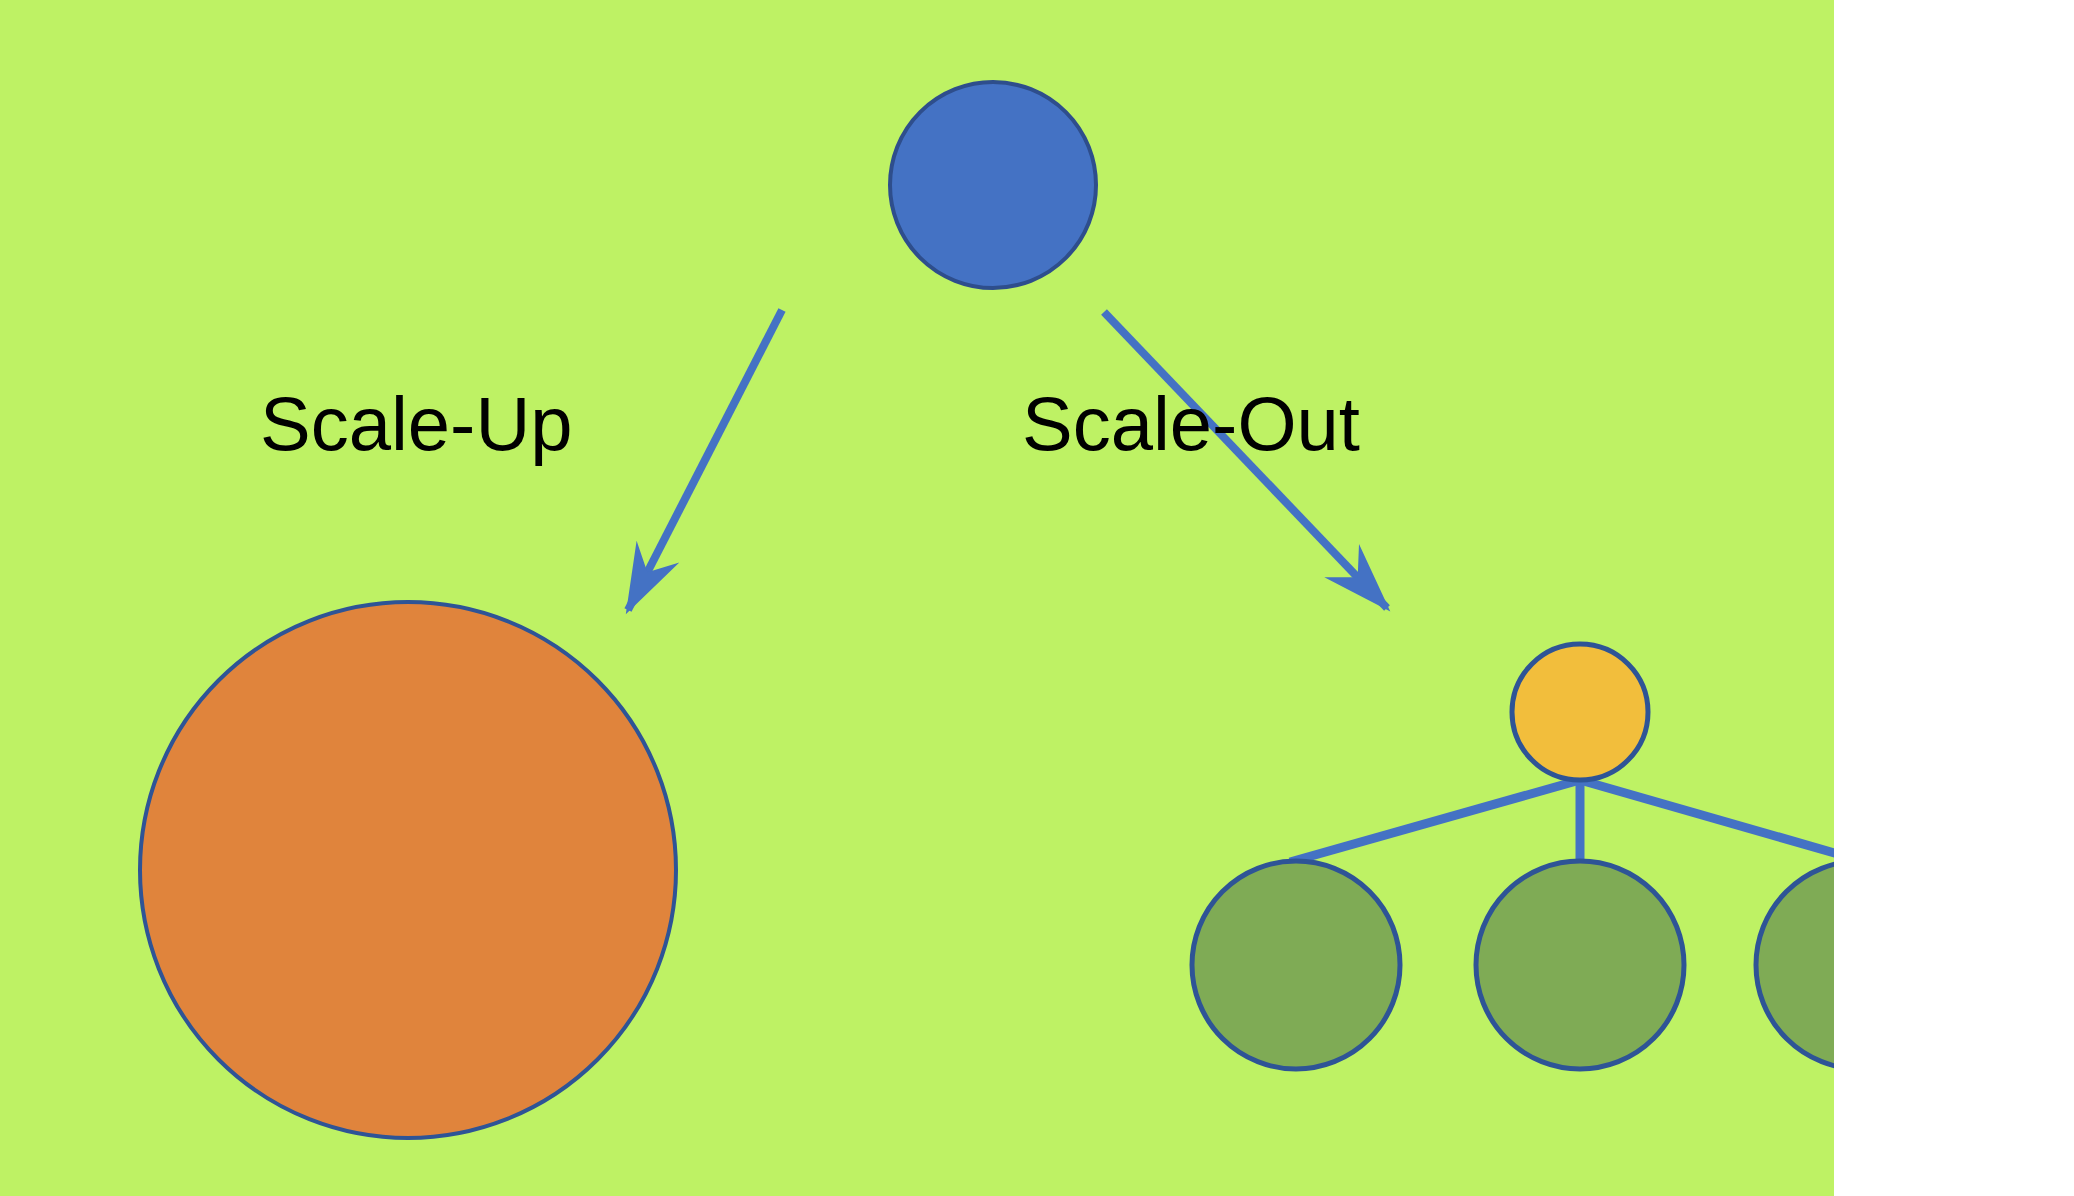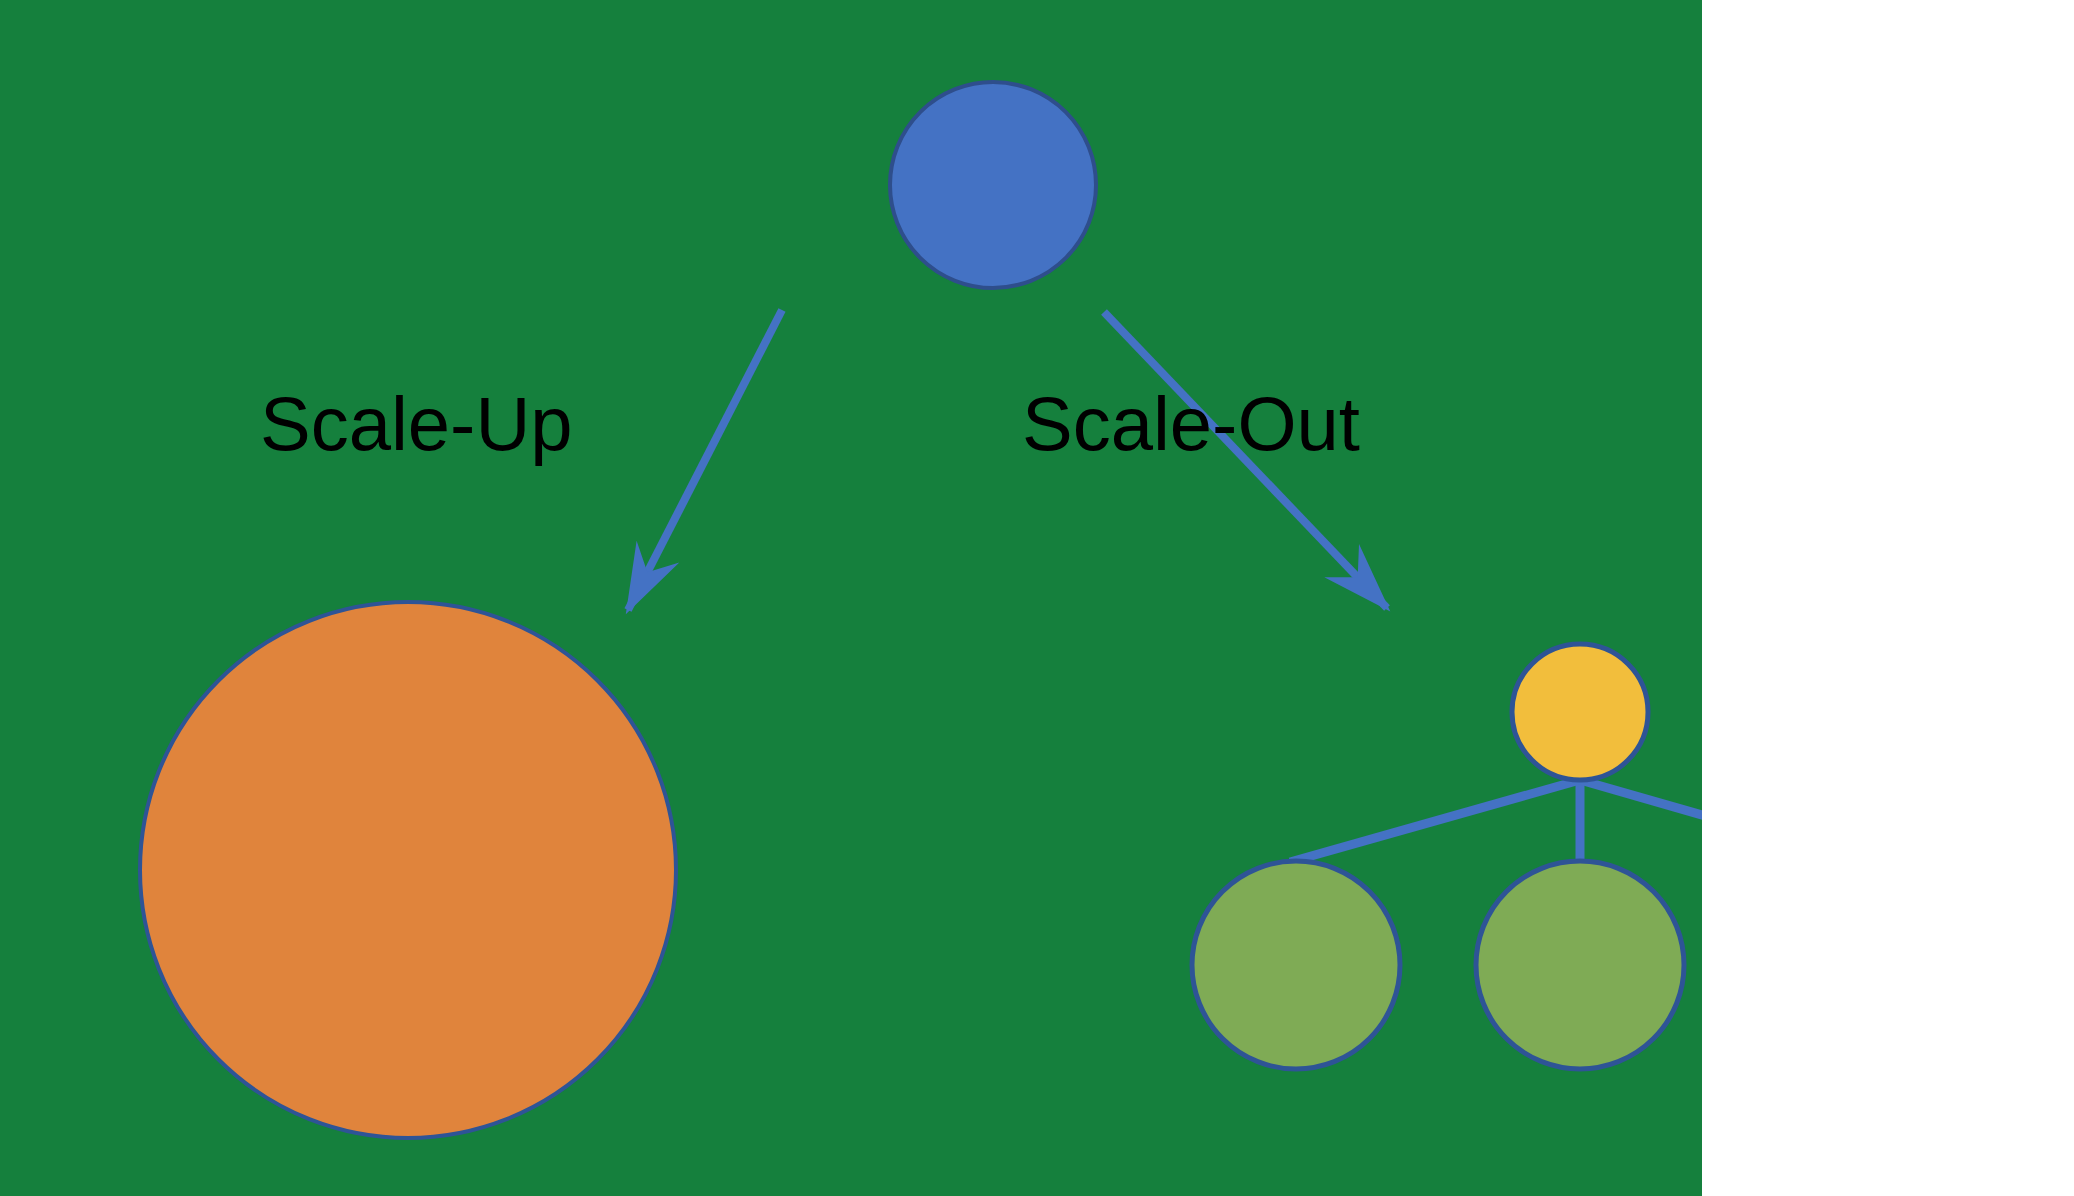--- a/index.html
+++ b/index.html
@@ -6,23 +6,23 @@
   html, body {
     margin: 0;
     padding: 0;
     background: #ffffff;
   }
   body {
     font-family: "Liberation Sans", sans-serif;
   }
   #diagram-root {
     position: relative;
-    width: 1702px;
+    width: 1834px;
     height: 1196px;
-    background: #15803d;
+    background: #bef264;
     overflow: hidden;
   }
   #diagram-svg {
     position: absolute;
     top: 0;
     left: 0;
     width: 2074px;
     height: 1196px;
     display: block;
   }

